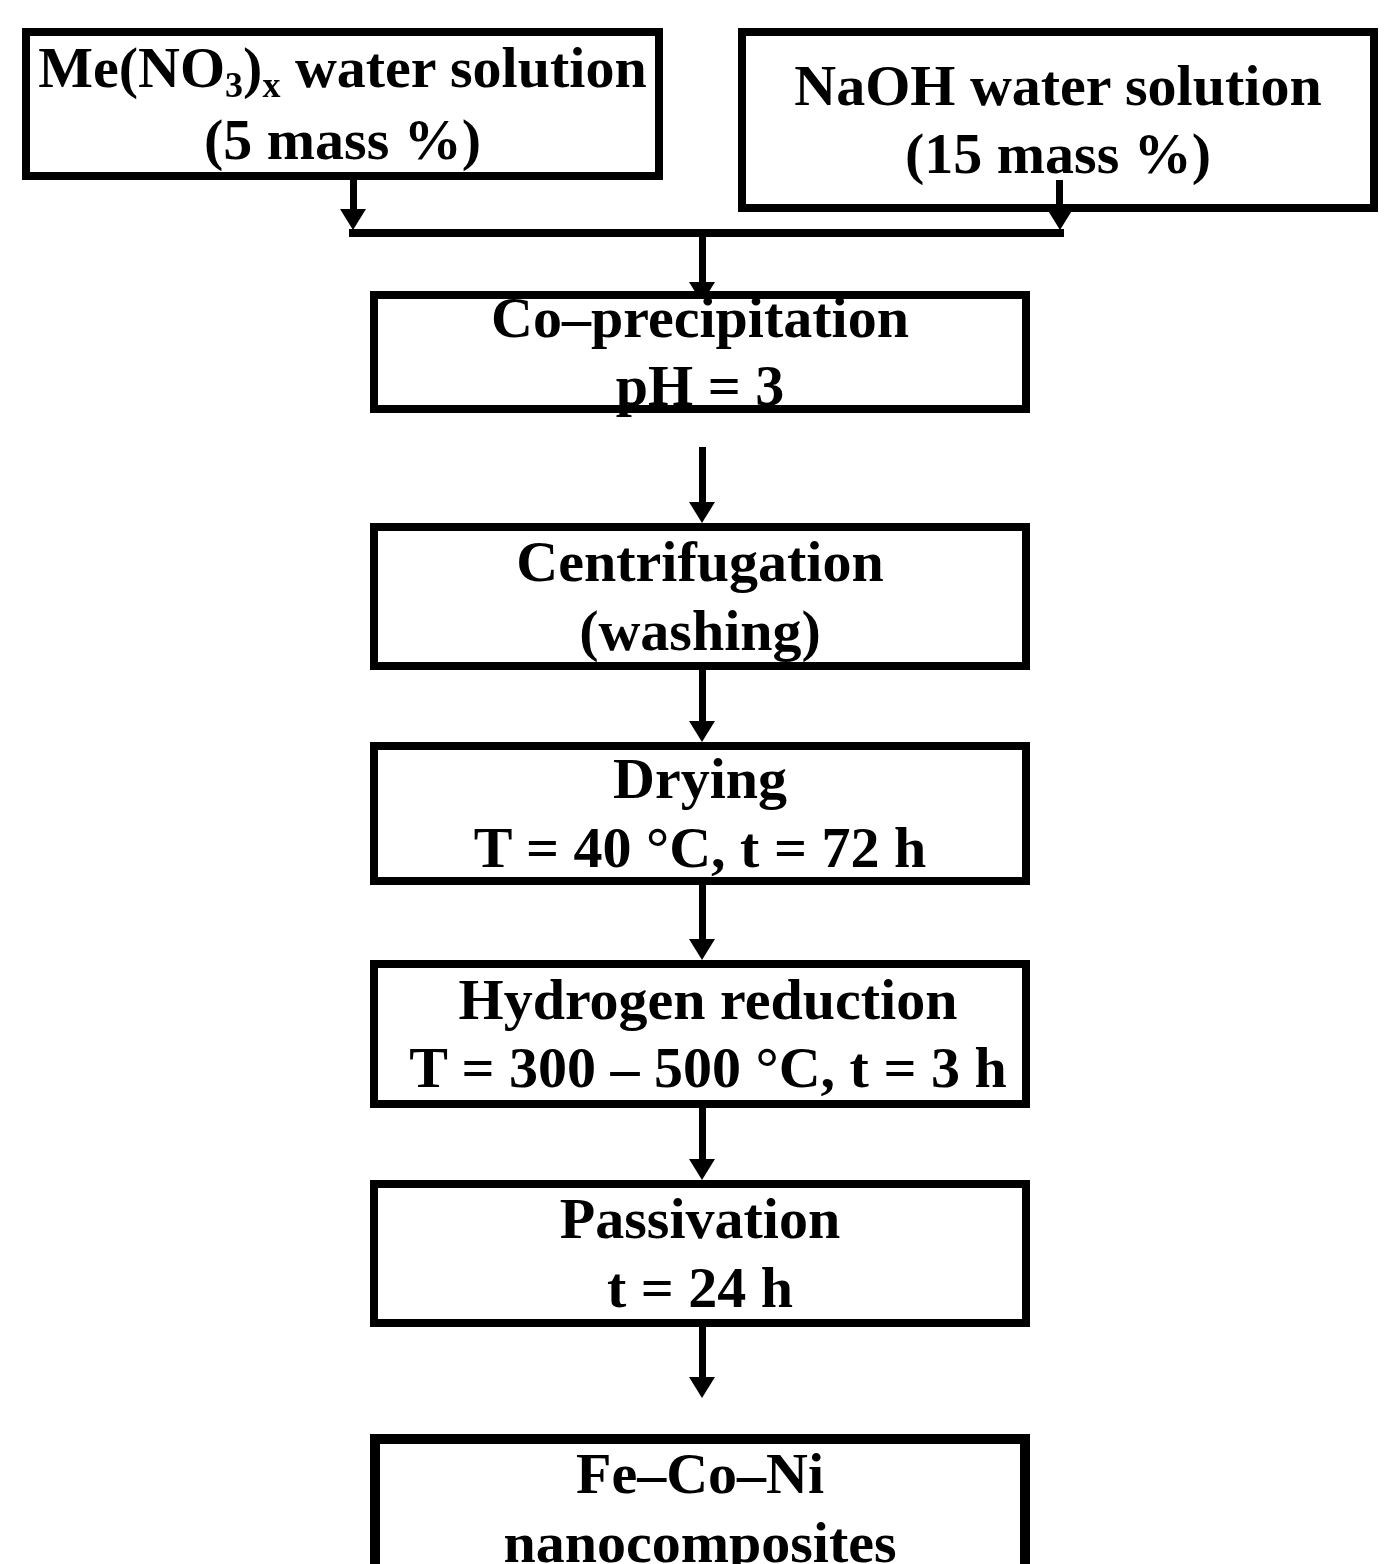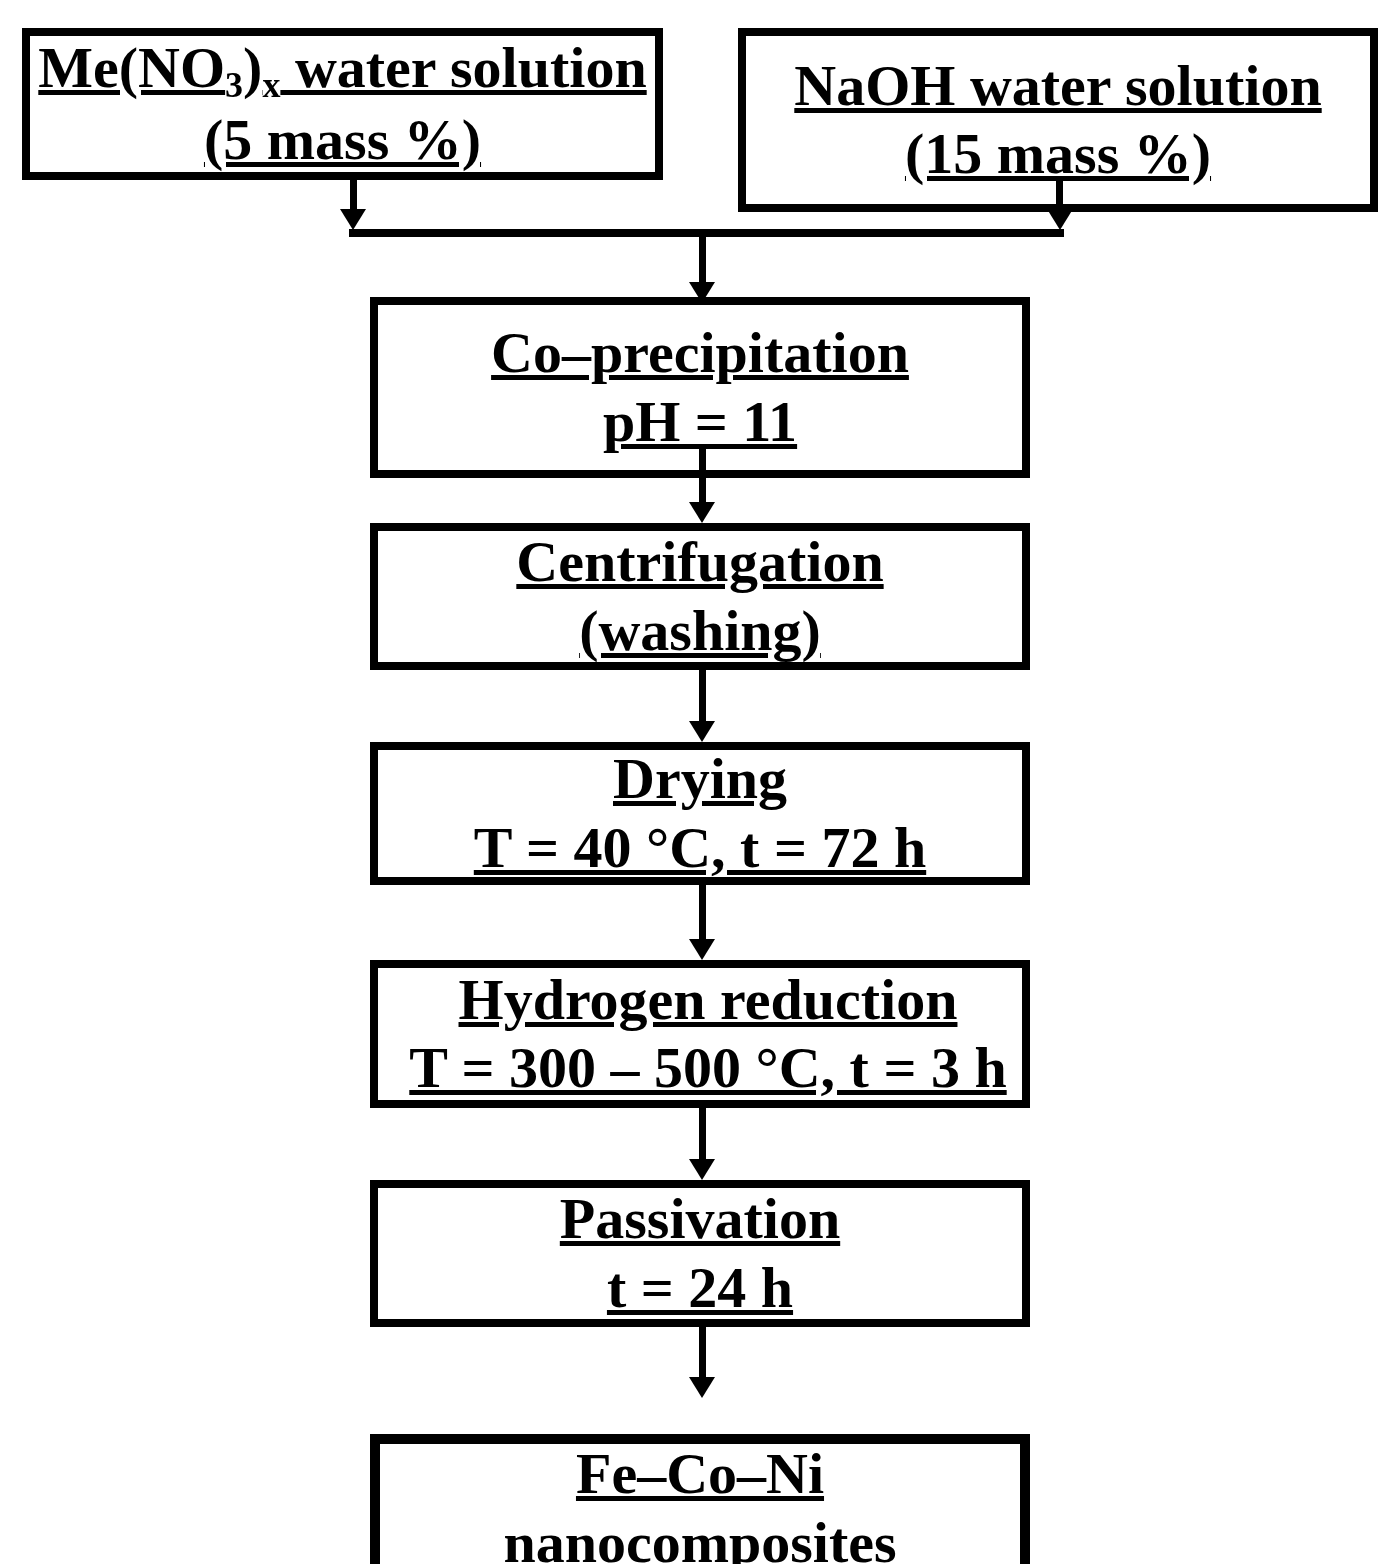--- a/index.html
+++ b/index.html
@@ -23,21 +23,20 @@
     background: #ffffff;
     display: flex;
     flex-direction: column;
     align-items: center;
     justify-content: center;
     text-align: center;
     font-weight: bold;
     font-size: 58px;
     line-height: 1.18;
     white-space: nowrap;
-    text-decoration: underline;
   }
   .node.thick {
     border-width: 10px;
   }
   .line { display: block; }
   .sub {
     font-size: 0.62em;
     vertical-align: -0.28em;
   }
   .vline {
@@ -84,23 +83,23 @@
     <div class="arrowhead" style="left:1047px; top:209px;"></div>
   </div>
 
   <div class="hbar" style="left:349px; top:229px; width:715px;"></div>
 
   <div>
     <div class="vline" style="left:699px; top:237px; height:48px;"></div>
     <div class="arrowhead" style="left:689px; top:282px;"></div>
   </div>
 
-  <div class="node" style="left:370px; top:297px; width:660px; height:181px;justify-content:center;">
+  <div class="node" style="left:370px; top:291px; width:660px; height:122px;justify-content:center;">
     <div class="line">Co–precipitation</div>
-    <div class="line">pH = 11</div>
+    <div class="line">pH = 3</div>
   </div>
 
   <div>
     <div class="vline" style="left:699px; top:447px; height:56px;"></div>
     <div class="arrowhead" style="left:689px; top:502px;"></div>
   </div>
 
   <div class="node" style="left:370px; top:523px; width:660px; height:147px;">
     <div class="line">Centrifugation</div>
     <div class="line">(washing)</div>

